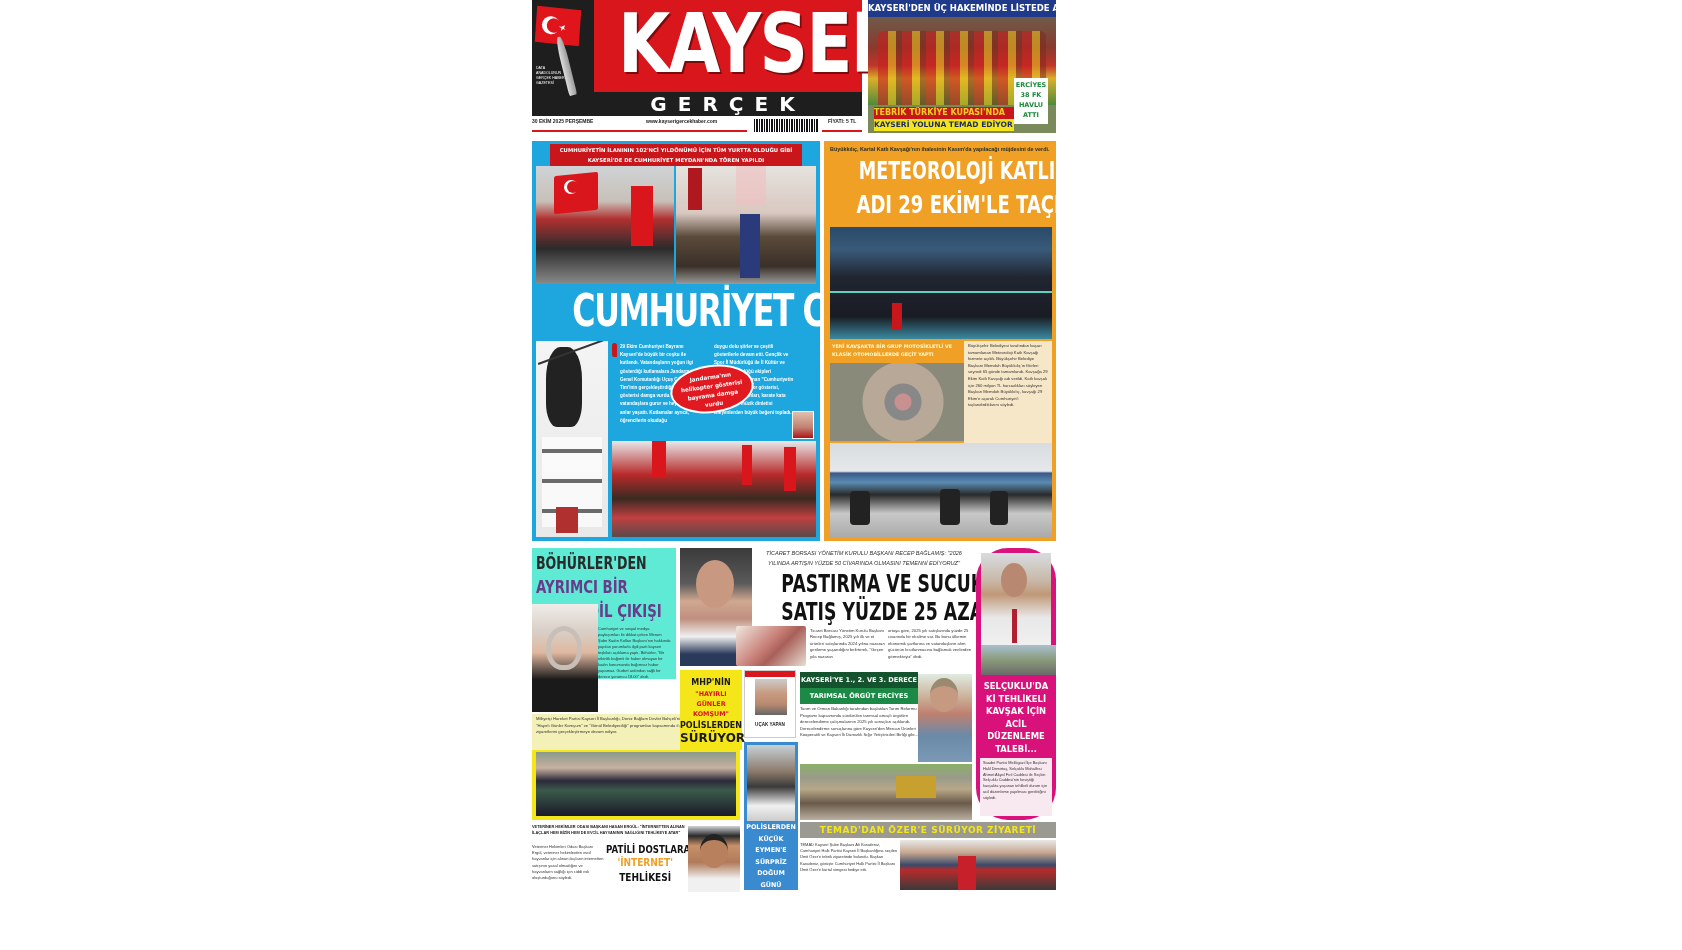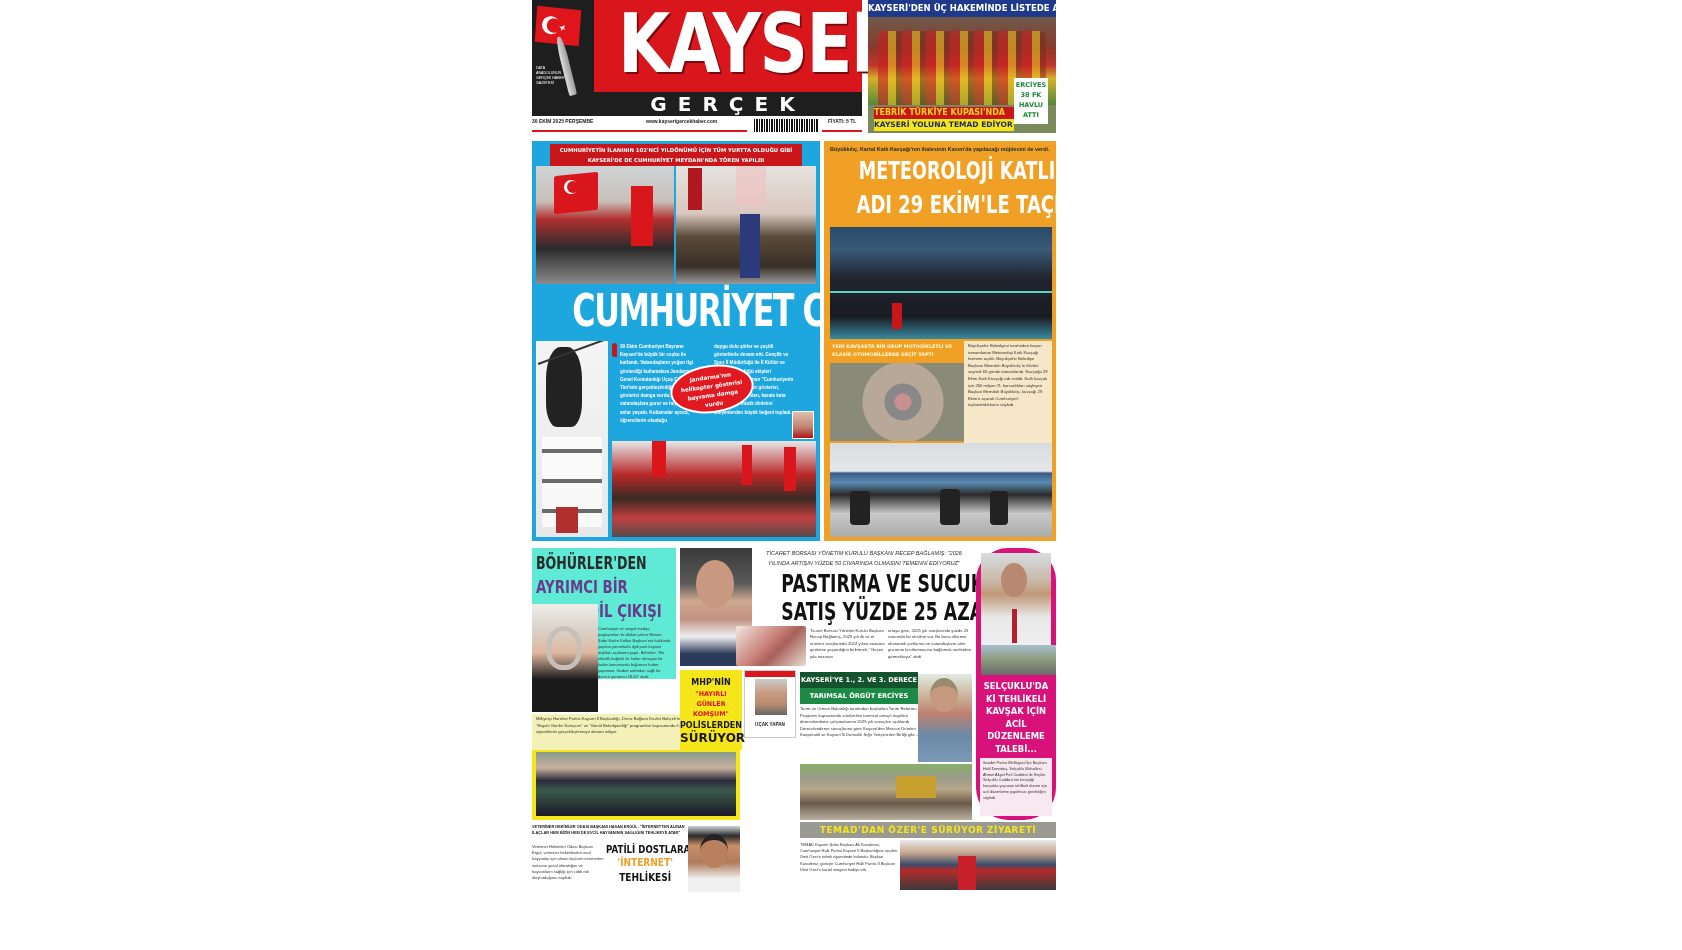--- a/index.html
+++ b/index.html
@@ -159,20 +159,24 @@
   </div>
   <div class="abs photo" style="left:0;top:750px;width:208px;height:70px;background:#f5e61a;padding:2px;">
     <div class="abs" style="left:4px;top:2px;width:200px;height:64px;background:linear-gradient(180deg,#8a9a8a 0%,#c8b0a0 25%,#2a2a3a 45%,#3a5a4a 60%,#1a1a2a 100%);"></div>
   </div>
 
   <div class="abs" style="left:212px;top:670px;width:52px;height:68px;background:#fff;border:1px solid #ccc;">
     <div class="abs" style="left:0;top:0;width:50px;height:6px;background:#d8161b;"></div>
     <div class="abs photo" style="left:10px;top:8px;width:32px;height:36px;background:linear-gradient(180deg,#ccc 0%,#c89a80 40%,#b88a70 70%,#666 100%);"></div>
     <div class="abs" style="left:0;top:50px;width:50px;font-size:4.6px;line-height:8px;font-weight:bold;text-align:center;color:#222;">UÇAK YAPAN</div>
   </div>
+  <div class="abs" style="left:212px;top:742px;width:54px;height:148px;background:#3a8ad0;">
+    <div class="abs photo" style="left:3px;top:3px;width:48px;height:76px;background:linear-gradient(180deg,#c8d0d8 0%,#8a7a6a 35%,#3a3a3a 55%,#f0f0f0 80%,#ccc 100%);"></div>
+    <div class="abs heavy" style="left:2px;top:80px;width:50px;height:64px;color:#fff;font-size:6.4px;line-height:11.5px;text-align:center;">POLİSLERDEN KÜÇÜK EYMEN'E SÜRPRİZ DOĞUM GÜNÜ</div>
+  </div>
 
   <div class="abs" style="left:268px;top:672px;width:172px;height:148px;background:#fff;">
     <div class="abs heavy" style="left:0;top:0;width:118px;height:16px;background:#14532d;color:#fff;font-size:6.6px;line-height:16px;text-align:center;white-space:nowrap;overflow:hidden;">KAYSERİ'YE 1., 2. VE 3. DERECE</div>
     <div class="abs heavy" style="left:0;top:16px;width:118px;height:16px;background:#1c8a46;color:#fff;font-size:6.6px;line-height:16px;text-align:center;white-space:nowrap;overflow:hidden;">TARIMSAL ÖRGÜT ERCİYES</div>
     <div class="abs photo" style="left:118px;top:2px;width:54px;height:88px;background:linear-gradient(180deg,#e0ece0 0%,#c8a890 30%,#c08070 45%,#6a8aa8 70%,#7a9ab8 100%);">
       <div class="abs" style="left:12px;top:4px;width:28px;height:34px;border-radius:50%;background:#c69a80;border-top:8px solid #9a8a70;"></div>
     </div>
     <div class="abs tiny" style="left:0;top:34px;width:118px;height:56px;font-size:4.2px;line-height:6.6px;overflow:hidden;">Tarım ve Orman Bakanlığı tarafından başlatılan Tarım Reformu Programı kapsamında sürdürülen tarımsal amaçlı örgütleri derecelendirme çalışmalarının 2025 yılı sonuçları açıklandı. Derecelendirme sonuçlarına göre Kayseri'den Mercan Ürünleri Kooperatifi ve Kayseri İli Damızlık Sığır Yetiştiricileri Birliği gibi...</div>
     <div class="abs photo" style="left:0;top:92px;width:172px;height:56px;background:linear-gradient(180deg,#8ab068 0%,#9a9a8a 25%,#b8a888 45%,#6a5a4a 70%,#bab0a0 100%);">
       <div class="abs" style="left:96px;top:12px;width:40px;height:22px;background:#c8a030;"></div>

